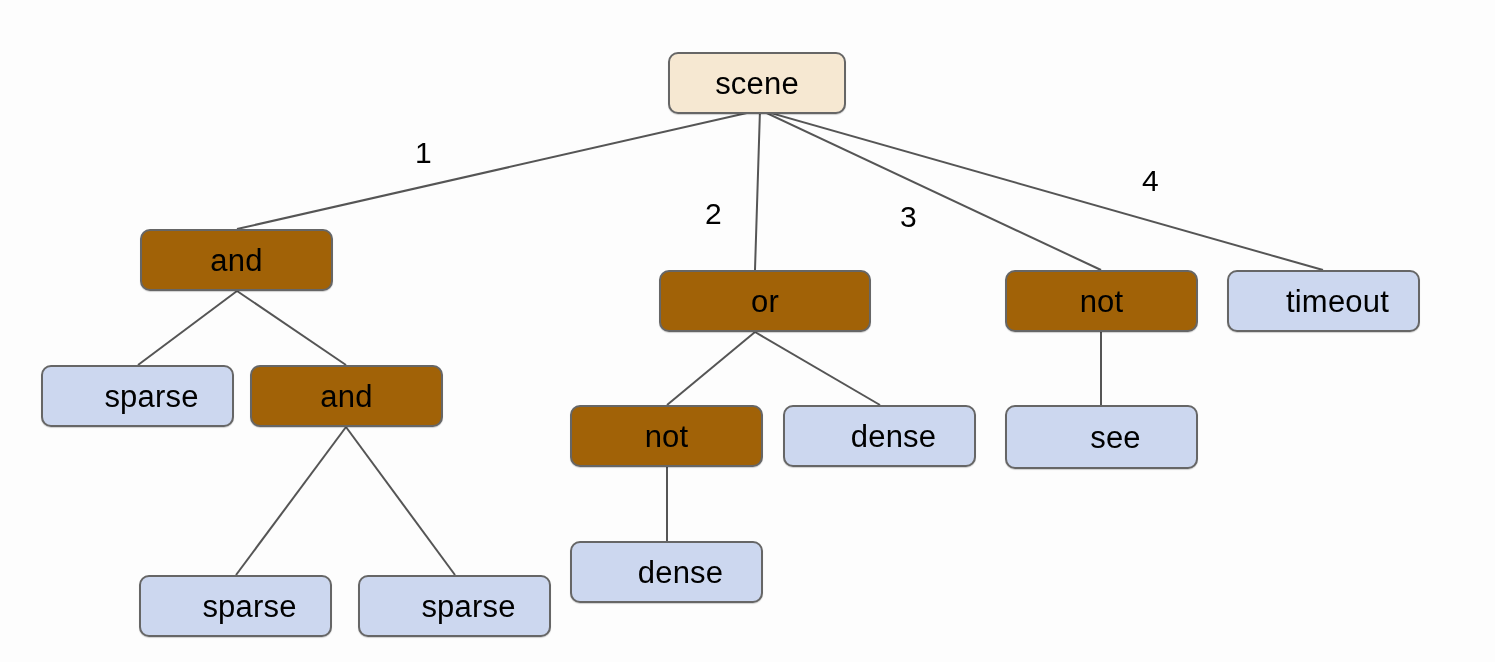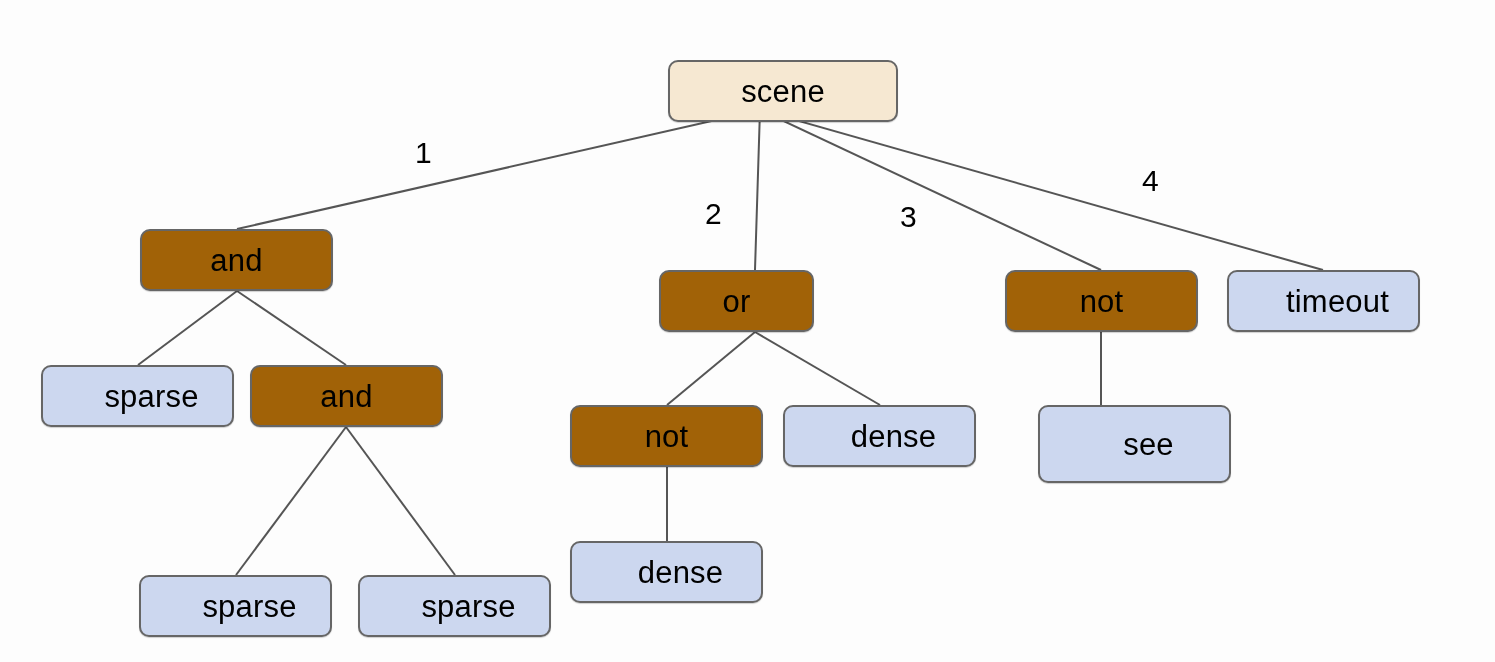--- a/index.html
+++ b/index.html
@@ -63,30 +63,30 @@
       <line x1="760" y1="110" x2="1323" y2="270" stroke="#555555" stroke-width="2"></line>
       <line x1="237" y1="291" x2="138" y2="365" stroke="#555555" stroke-width="2"></line>
       <line x1="237" y1="291" x2="346" y2="365" stroke="#555555" stroke-width="2"></line>
       <line x1="346" y1="427" x2="236" y2="575" stroke="#555555" stroke-width="2"></line>
       <line x1="346" y1="427" x2="455" y2="575" stroke="#555555" stroke-width="2"></line>
       <line x1="755" y1="332" x2="667" y2="405" stroke="#555555" stroke-width="2"></line>
       <line x1="755" y1="332" x2="880" y2="405" stroke="#555555" stroke-width="2"></line>
       <line x1="667" y1="467" x2="667" y2="541" stroke="#555555" stroke-width="2"></line>
       <line x1="1101" y1="332" x2="1101" y2="405" stroke="#555555" stroke-width="2"></line>
     </svg>
-<div class="node root" style="left: 668px; top: 60px; width: 230px; height: 62px;">scene</div>
+<div class="node root" style="left: 668px; top: 52px; width: 178px; height: 62px;">scene</div>
     <div class="node op" style="left: 140px; top: 229px; width: 193px; height: 62px;">and</div>
-    <div class="node op" style="left: 659px; top: 270px; width: 155px; height: 62px;">or</div>
+    <div class="node op" style="left: 659px; top: 270px; width: 212px; height: 62px;">or</div>
     <div class="node op" style="left: 1005px; top: 270px; width: 193px; height: 62px;">not</div>
     <div class="node leaf" style="left: 1227px; top: 270px; width: 193px; height: 62px;">timeout</div>
     <div class="node leaf" style="left: 41px; top: 365px; width: 193px; height: 62px;">sparse</div>
     <div class="node op" style="left: 250px; top: 365px; width: 193px; height: 62px;">and</div>
     <div class="node op" style="left: 570px; top: 405px; width: 193px; height: 62px;">not</div>
     <div class="node leaf" style="left: 783px; top: 405px; width: 193px; height: 62px;">dense</div>
-    <div class="node leaf" style="left: 1005px; top: 405px; width: 193px; height: 78px; margin-left: 33px;">see</div>
+    <div class="node leaf" style="left: 1005px; top: 405px; width: 193px; height: 64px;">see</div>
     <div class="node leaf" style="left: 570px; top: 541px; width: 193px; height: 62px;">dense</div>
     <div class="node leaf" style="left: 139px; top: 575px; width: 193px; height: 62px;">sparse</div>
     <div class="node leaf" style="left: 358px; top: 575px; width: 193px; height: 62px;">sparse</div>
     <div class="edge-label" style="left: 415px; top: 138px;">1</div>
     <div class="edge-label" style="left: 705px; top: 199px;">2</div>
     <div class="edge-label" style="left: 900px; top: 202px;">3</div>
     <div class="edge-label" style="left: 1142px; top: 166px;">4</div>
   </div>
 
 </body></html>

